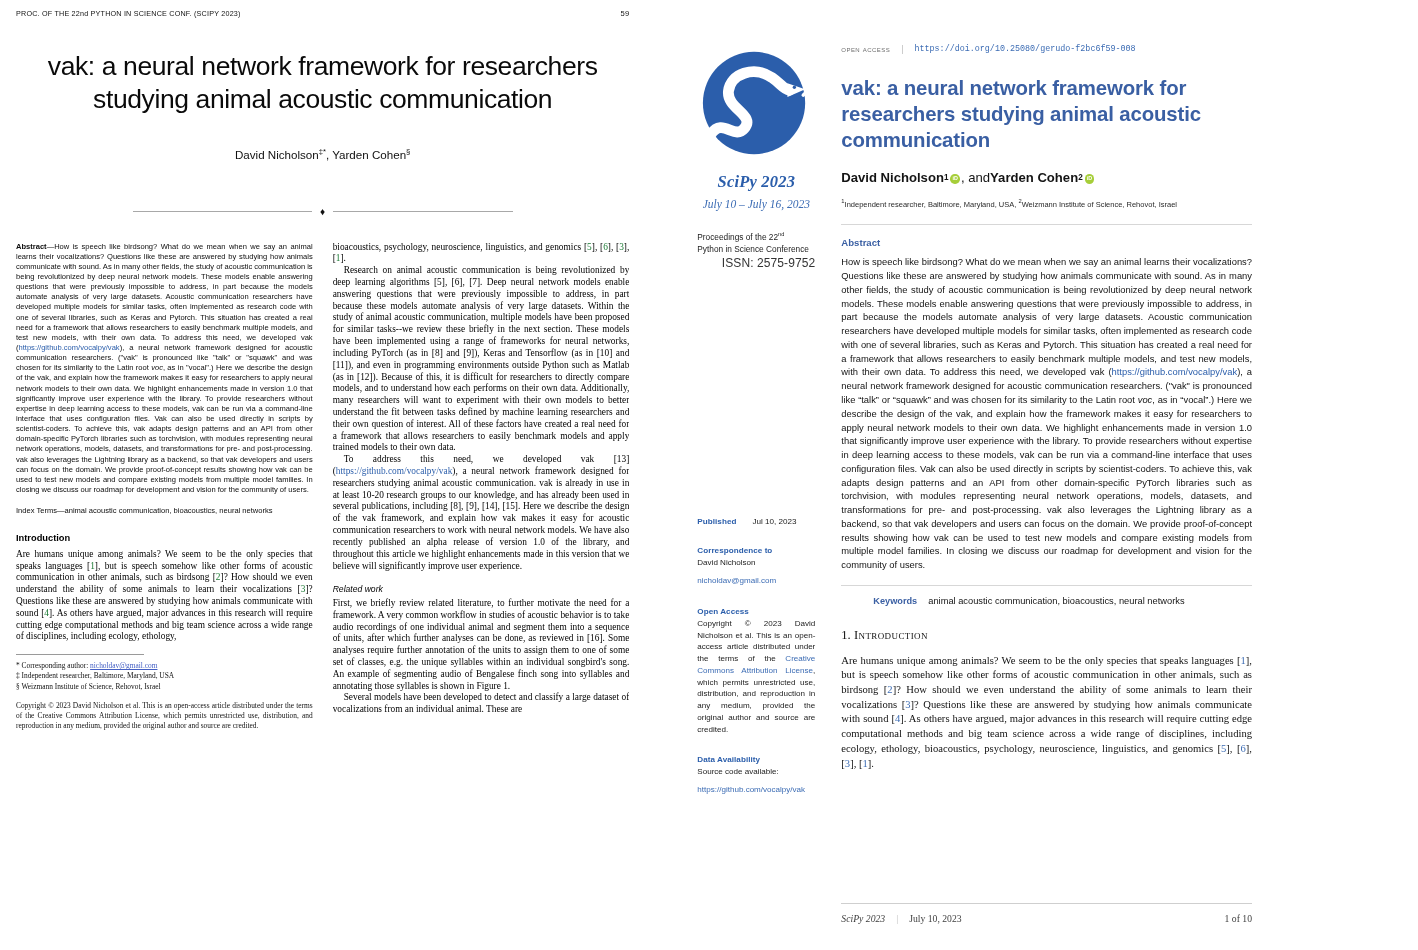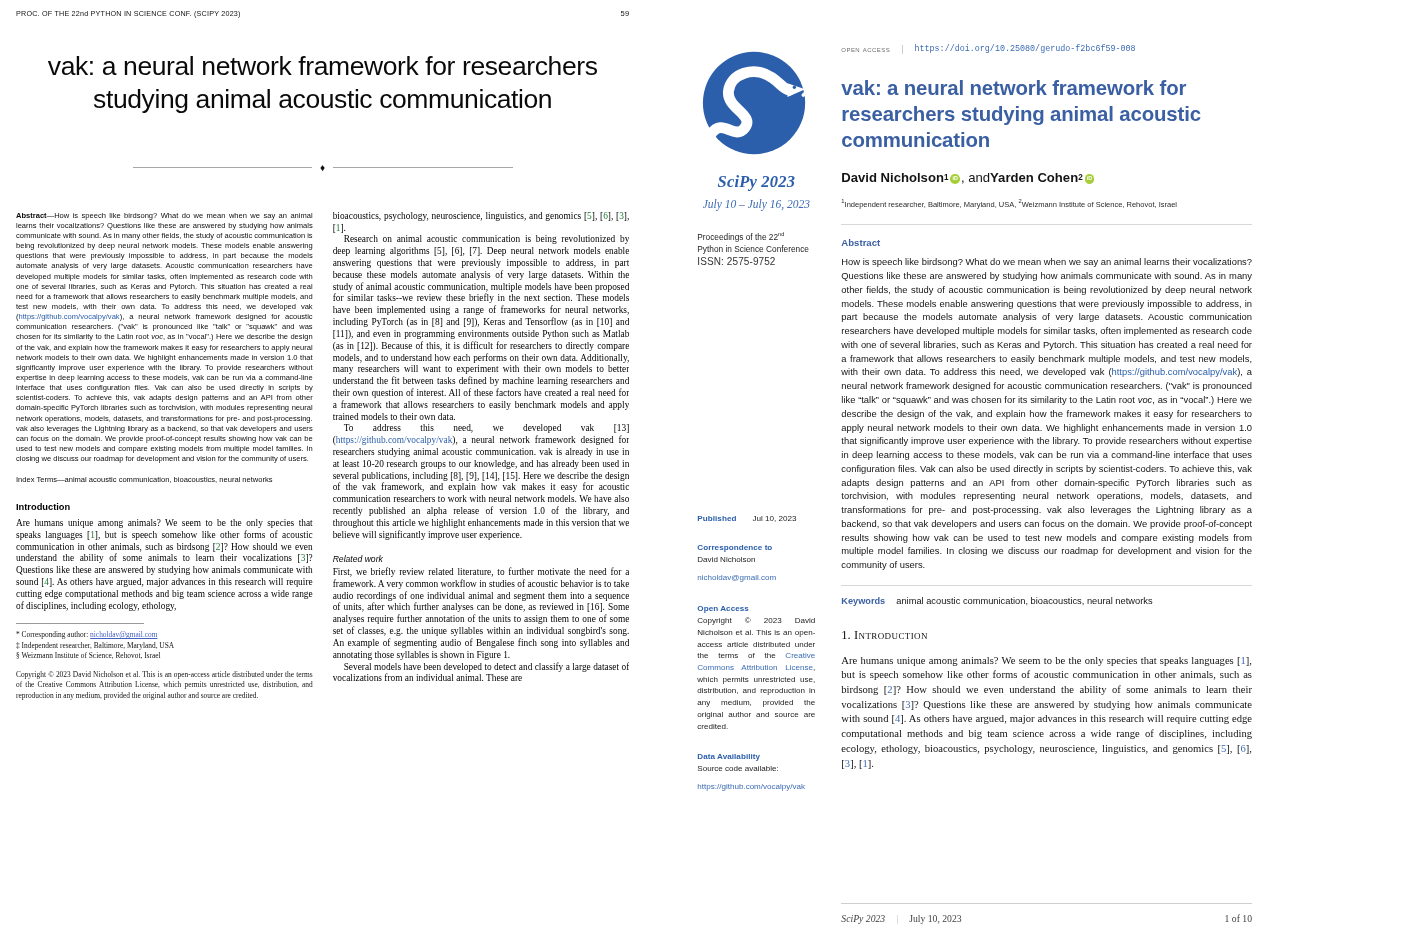--- a/index.html
+++ b/index.html
@@ -36,21 +36,21 @@
   }
   .l-authors sup { font-size:7.6px; }
   .ornament {
     display:flex; align-items:center; justify-content:center;
     gap:0; margin:46px auto 0 auto; width:380px;
   }
   .ornament .rule { height:1px; background:#a8a8a8; flex:1 1 auto; }
   .ornament .dia { color:#111; font-size:10px; line-height:1; padding:0 8px; }
 
   .cols {
-    display:flex; gap:20px; margin-top:38px;
+    display:flex; gap:20px; margin-top:25px;
     padding:0 2px; height:690px;
   }
   .col { width:auto; flex:1 1 0; font-size:7.55px; line-height:1.345; color:#0d0d0d;
          font-family:"Liberation Sans", sans-serif; text-align:justify;
          position:relative; overflow:hidden; }
   .abs-p { text-align:justify; margin:0; }
   .abs-p b { font-weight:bold; }
   .idx { margin-top:11px; font-size:7.55px; }
   .idx b { font-weight:normal; }
   .sec-h {
@@ -91,21 +91,21 @@
     color:#2b5eab; margin-top:10px; letter-spacing:.2px;
   }
   .scipy-dates {
     text-align:center; font-family:"Liberation Serif", serif; font-style:italic;
     font-size:11.5px; color:#3c6cb4; margin-top:6px;
   }
   .proc-block {
     margin-top:20px; font-size:8.3px; line-height:1.45; color:#1c1c1c;
     font-family:"Liberation Sans", sans-serif;
   }
-  .proc-block .issn { font-size:10px; color:#333; letter-spacing:.1px; }
+  .proc-block .issn { font-size:12px; color:#333; letter-spacing:.1px;text-align:right; }
   .proc-block sup { font-size:5.6px; }
 
   .side-meta { margin-top:245px; font-family:"Liberation Sans", sans-serif; }
   .side-block { margin-bottom:20px; }
   .side-label {
     color:#2b5eab; font-weight:bold; font-size:8.1px; letter-spacing:.05px;
   }
   .pub-row { display:flex; gap:16px; align-items:center; }
   .pub-val { font-size:8.1px; color:#1c1c1c; }
   .side-text { font-size:8.05px; line-height:1.46; color:#1c1c1c; margin-top:2px; text-align:justify; }
@@ -150,21 +150,21 @@
   .abs-h {
     color:#3a5fa3; font-weight:bold; font-size:9.6px; margin:12px 0 7px 0;
     font-family:"Liberation Sans", sans-serif;
   }
   .abs-body {
     font-size:9.4px; line-height:1.465; color:#131313; text-align:justify;
     font-family:"Liberation Sans", sans-serif; hyphens:auto;
   }
   .kw-row { display:flex; gap:11px; margin-top:10px; align-items:baseline; }
   .kw-label { color:#3a5fa3; font-weight:bold; font-size:9.2px; white-space:nowrap;
-              font-family:"Liberation Sans", sans-serif; }
+              font-family:"Liberation Sans", sans-serif;margin-left:32px; }
   .kw-val { font-size:9.3px; color:#141414; font-family:"Liberation Sans", sans-serif; }
   .r-sec-h {
     margin:22px 0 9px 0; font-family:"Liberation Serif", serif;
     font-size:12.6px; color:#101010;
   }
   .r-sec-h .num { font-weight:400; }
   .r-sec-h .cap { font-variant:small-caps; letter-spacing:.4px; }
   .r-intro {
     font-family:"Liberation Serif", serif; font-size:10.6px; line-height:1.39;
     color:#101010; text-align:justify; hyphens:auto;
@@ -190,20 +190,23 @@
 
   <div class="page-left">
 
     <div class="run-head">
       <span>PROC. OF THE 22nd PYTHON IN SCIENCE CONF. (SCIPY 2023)</span>
       <span class="folio">59</span>
     </div>
 
     <h1 class="l-title">vak: a neural network framework for researchers studying animal acoustic communication</h1>
 
+    <div class="l-authors">
+      <span>David Nicholson</span><sup>‡*</sup><span>, Yarden Cohen</span><sup>§</sup>
+    </div>
 
     <div class="ornament">
       <span class="rule"></span>
       <span class="dia">♦</span>
       <span class="rule"></span>
     </div>
 
     <div class="cols">
 
       <div class="col">

